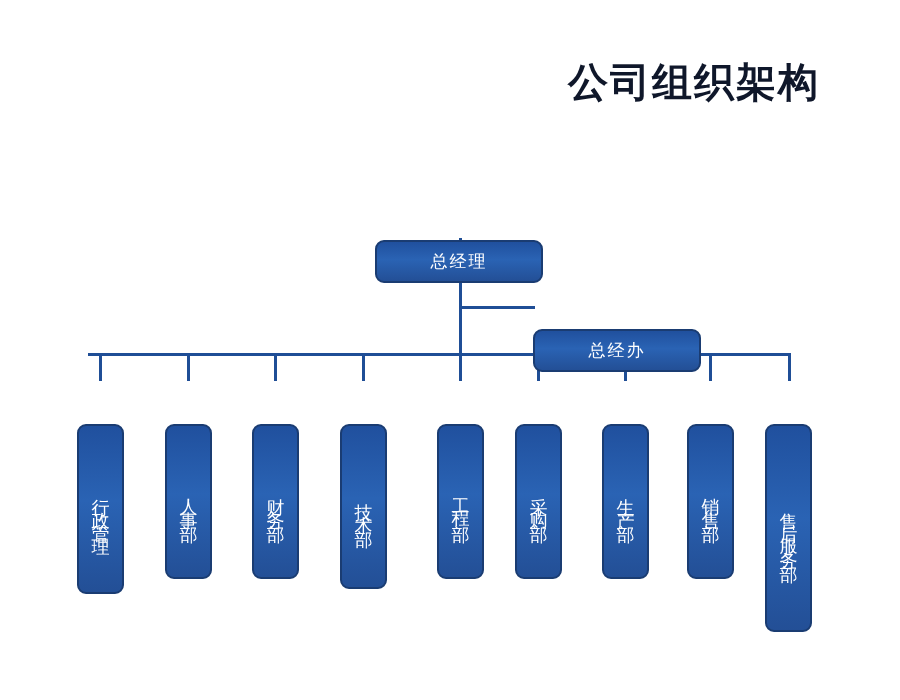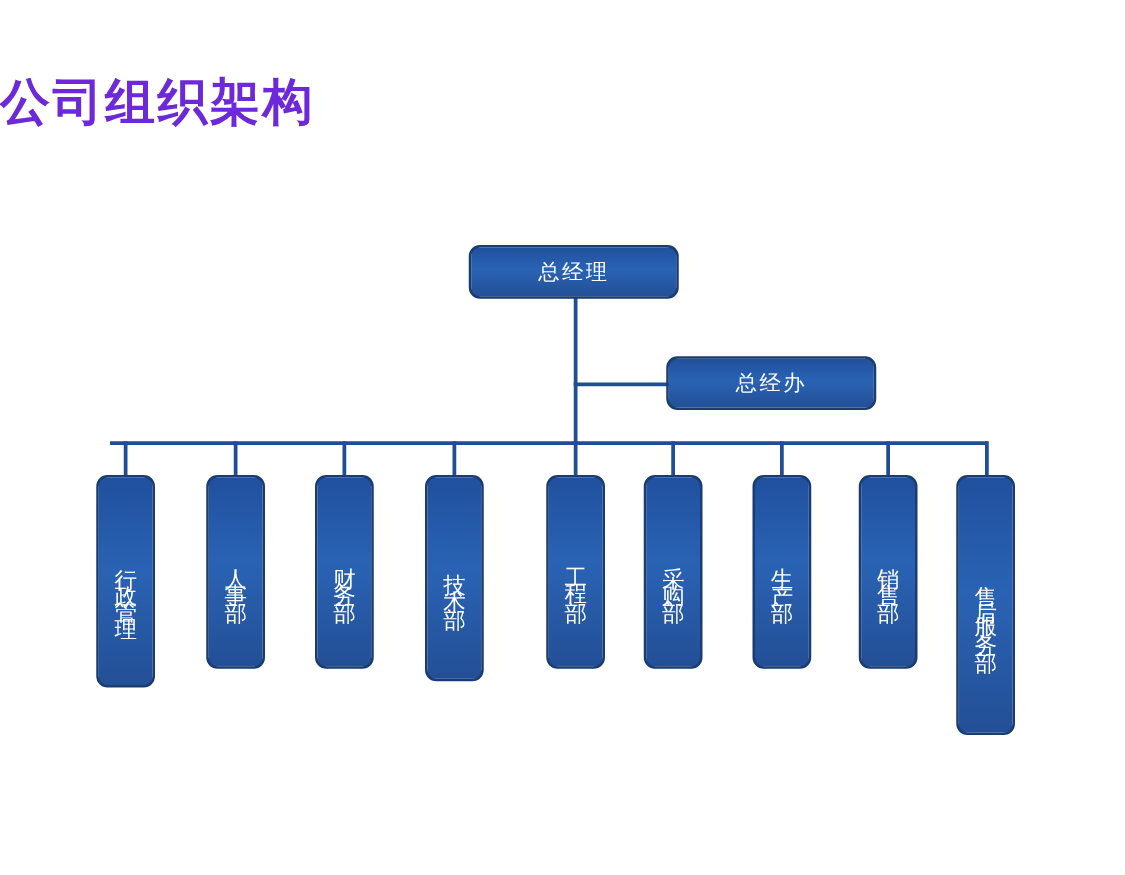--- a/index.html
+++ b/index.html
@@ -20,25 +20,25 @@
     height: 700px;
     background: #ffffff;
   }
 
   
   .chart-title {
     position: absolute;
     left: 0;
     top: 58px;
     width: 820px;
-    text-align: left;
+    text-align: right;
     font-size: 40px;
     font-weight: bold;
     letter-spacing: 2px;
-    color: #6d28d9;
+    color: #0f172a;
     line-height: 48px;
     white-space: nowrap;
   }
 
   
   .conn {
     position: absolute;
     background: #1F4E96;
   }
   .conn-v { width: 3px; }
@@ -50,20 +50,21 @@
     box-sizing: border-box;
     border: 2px solid #1A3C72;
     border-radius: 9px;
     background: linear-gradient(180deg, #20509E 0%, #2A63B4 45%, #234F96 100%);
     color: #ffffff;
     display: flex;
     align-items: center;
     justify-content: center;
     text-align: center;
     box-shadow: 0 0 0 0 rgba(0,0,0,0);
+    margin-top: 44px;
   }
 
   .node-horizontal {
     font-size: 17px;
     letter-spacing: 2px;
     line-height: 20px;
     white-space: nowrap;
   }
 
   .node-vertical {

